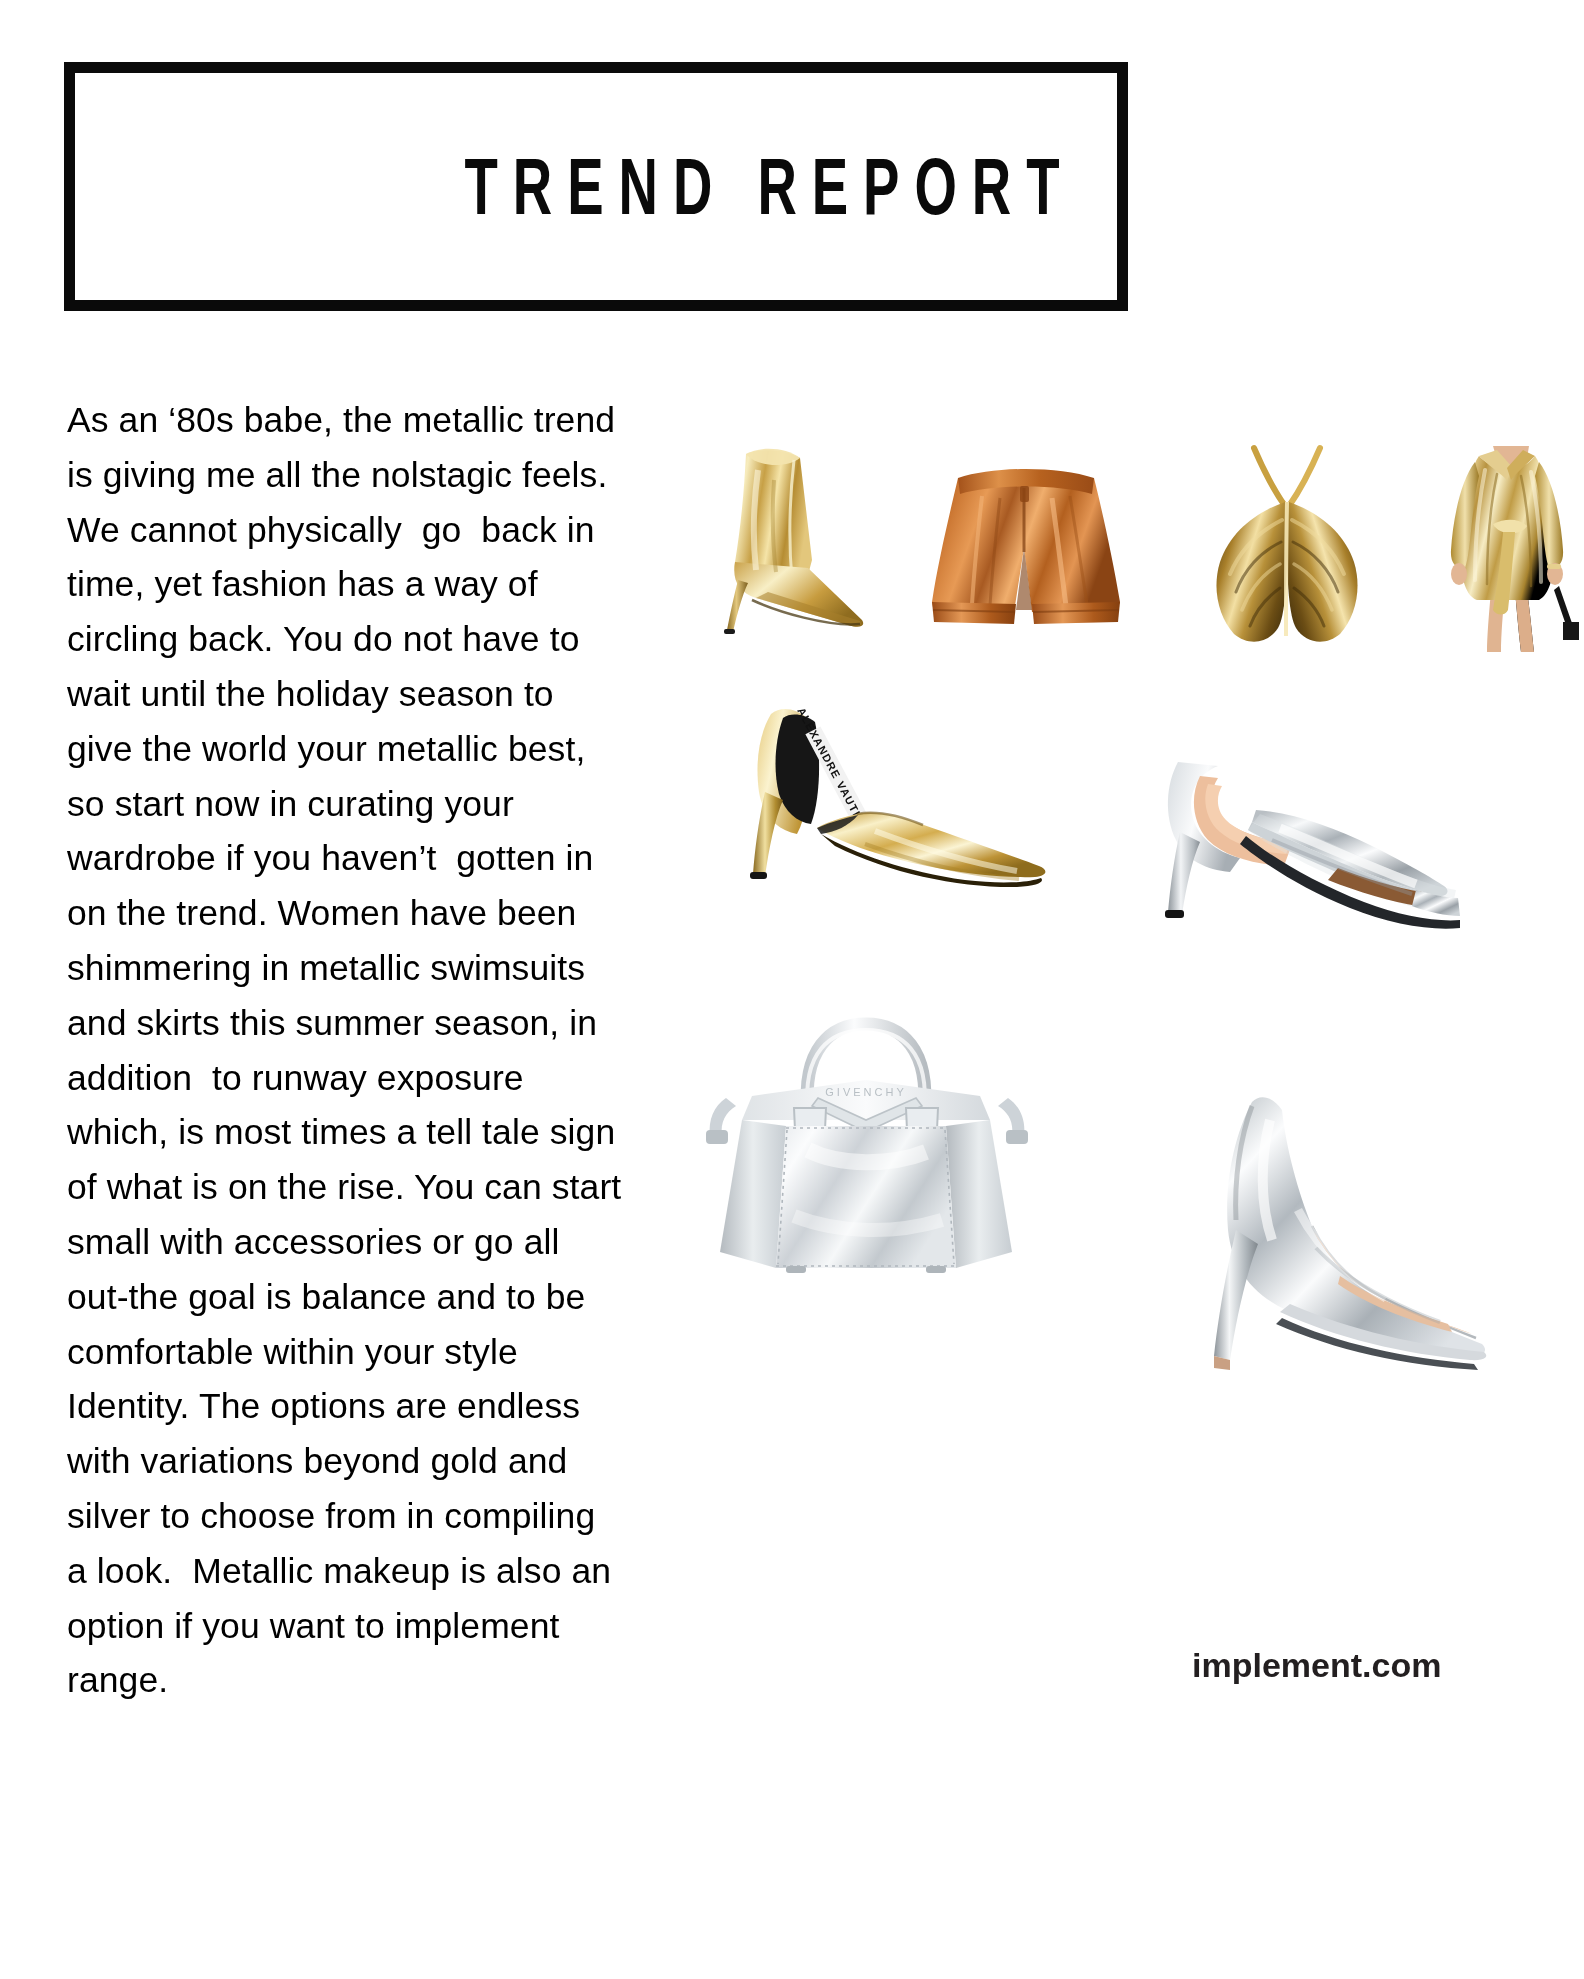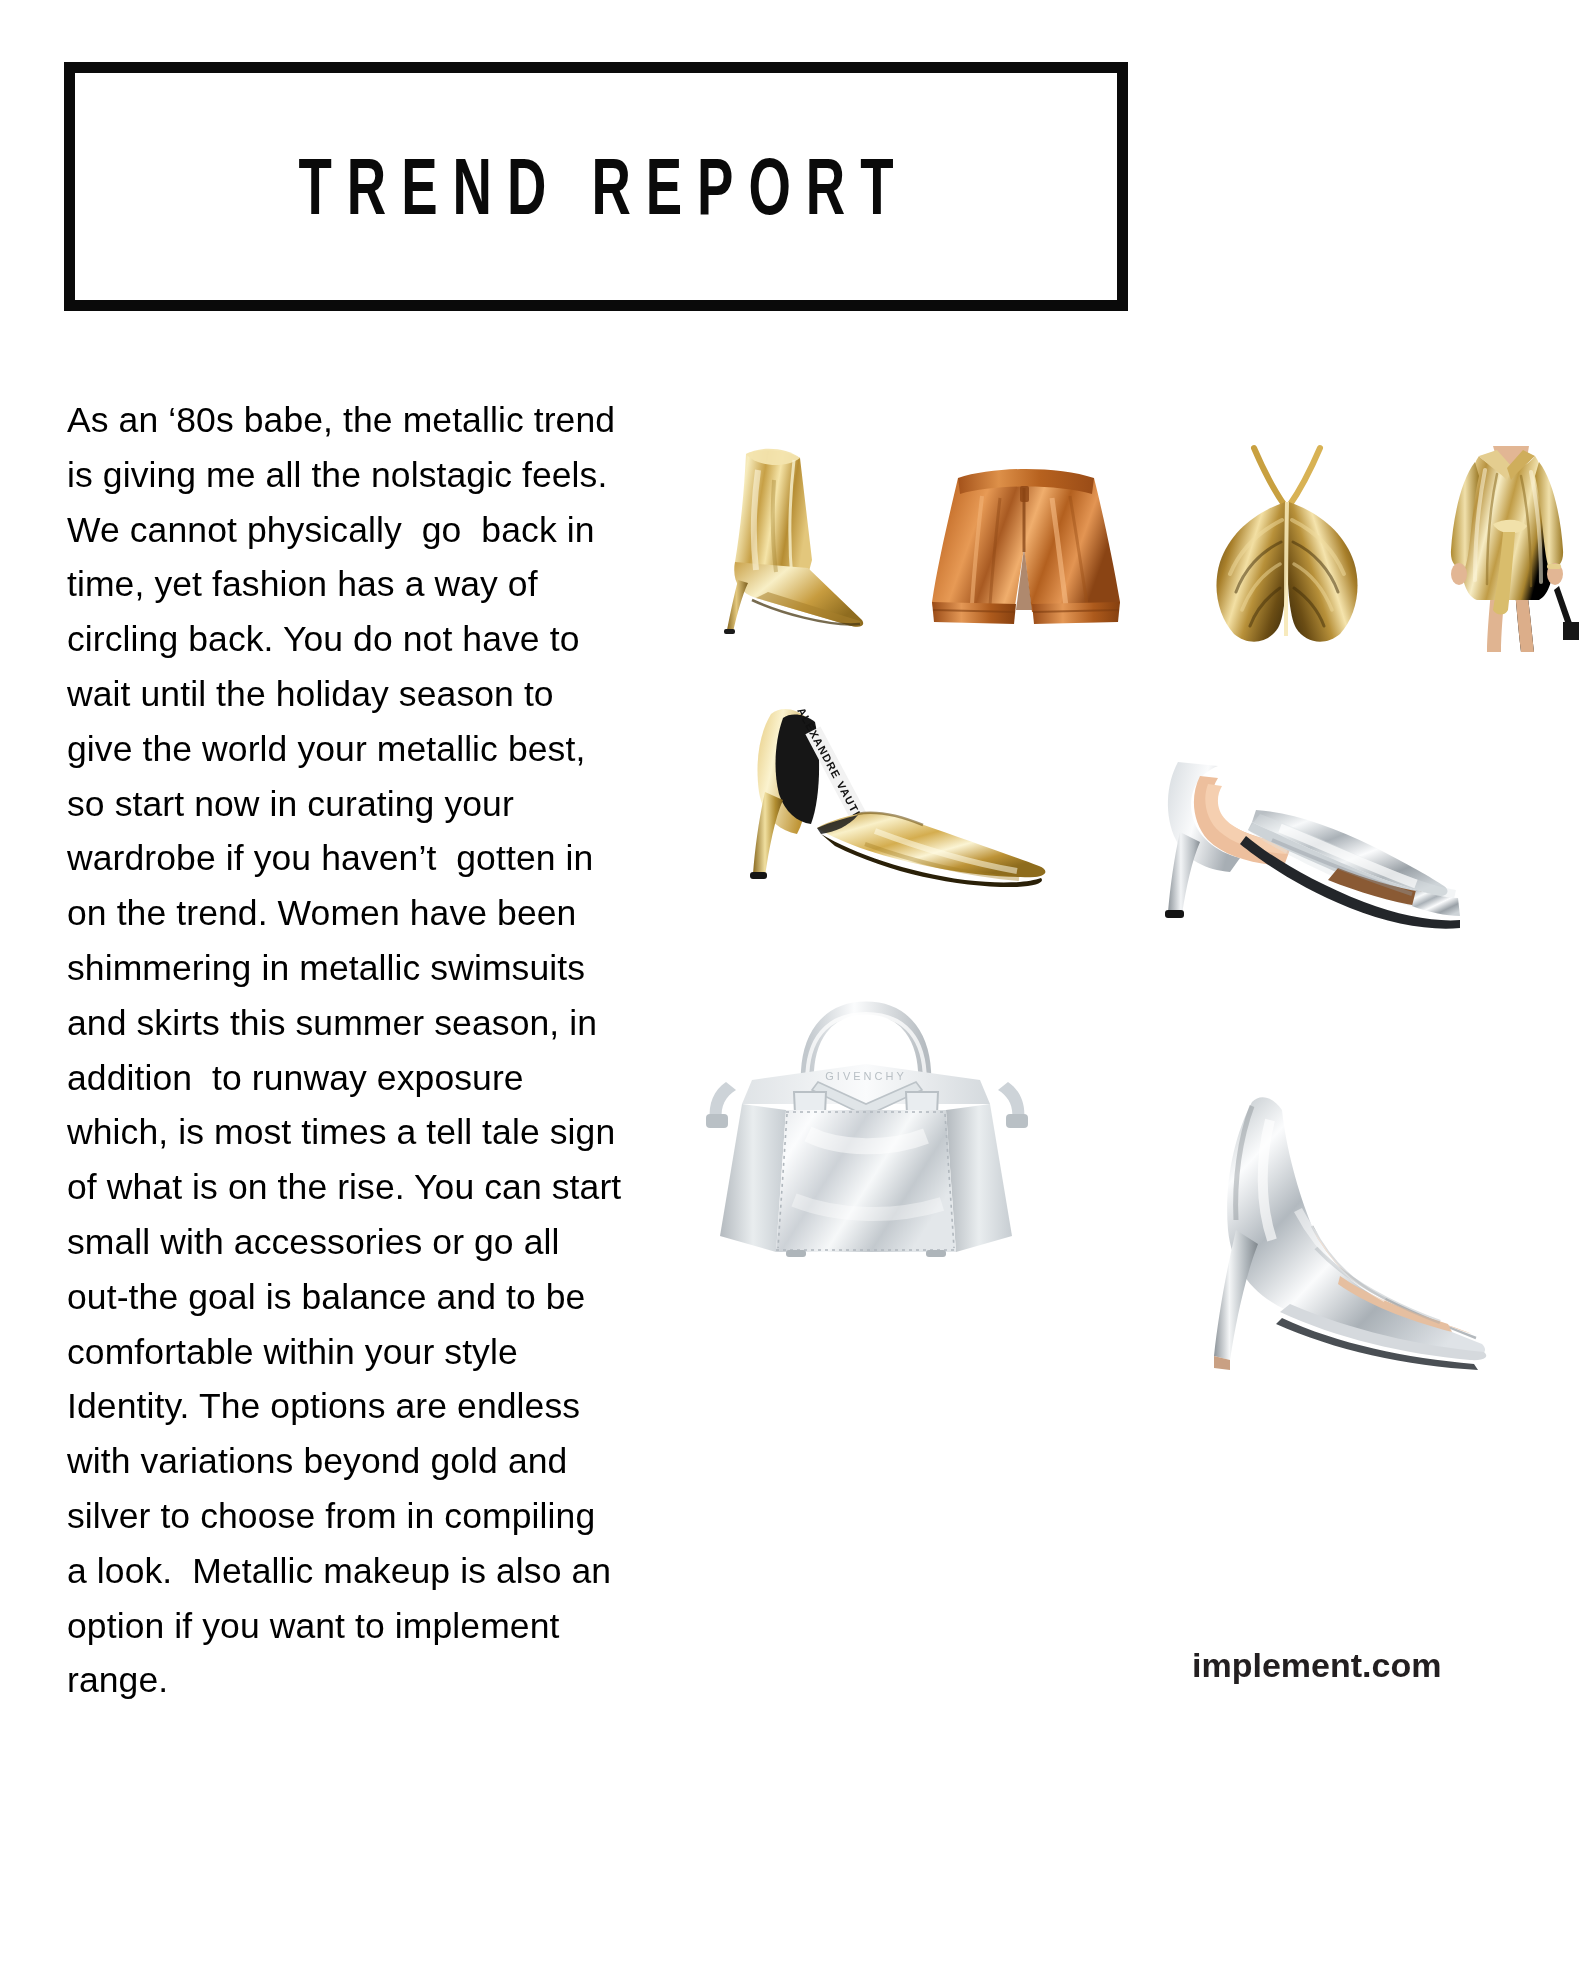--- a/index.html
+++ b/index.html
@@ -21,21 +21,21 @@
   .title-frame {
     position: absolute;
     left: 64px;
     top: 62px;
     width: 1064px;
     height: 249px;
     border: 11px solid #0a0a0a;
     box-sizing: border-box;
     display: flex;
     align-items: center;
-    justify-content: center;
+    justify-content: flex-end;
   }
   .title-text {
     font-family: "Liberation Sans Narrow", "Liberation Sans", "DejaVu Sans", sans-serif;
     font-size: 62px;
     font-weight: 700;
     letter-spacing: 17px;
     text-indent: 17px;
     color: #0a0a0a;
     transform: scaleX(0.88) scaleY(1.28);
     transform-origin: center center;
@@ -81,21 +81,21 @@
   .product { position: absolute; }
   .product svg { display: block; width: 100%; height: 100%; }
 
   
   .p-boot     { left: 18px;  top: 0px;   width: 178px; height: 215px; }
   .p-shorts   { left: 230px; top: 12px;  width: 215px; height: 190px; }
   .p-top      { left: 492px; top: 0px;   width: 210px; height: 212px; }
   .p-dress    { left: 745px; top: 0px;   width: 145px; height: 215px; }
   .p-goldpump { left: 35px;  top: 248px; width: 350px; height: 215px; }
   .p-mule     { left: 470px; top: 300px; width: 320px; height: 195px; }
-  .p-bag      { left: 0px;   top: 524px; width: 350px; height: 310px; }
+  .p-bag      { left: 0px;   top: 540px; width: 350px; height: 310px; }
   .p-silvpump { left: 500px; top: 640px; width: 320px; height: 295px; }
 </style>
 </head>
 <body>
 
 <div class="title-frame">
   <div class="title-text">TREND REPORT</div>
 </div>
 
 <div class="article-copy">As an ‘80s babe, the metallic trend is giving me all the nolstagic feels. We cannot physically  go  back in time, yet fashion has a way of circling back. You do not have to wait until the holiday season to give the world your metallic best, so start now in curating your wardrobe if you haven’t  gotten in on the trend. Women have been shimmering in metallic swimsuits and skirts this summer season, in addition  to runway exposure which, is most times a tell tale sign of what is on the rise. You can start small with accessories or go all out-the goal is balance and to be comfortable within your style Identity. The options are endless with variations beyond gold and silver to choose from in compiling  a look.  Metallic makeup is also an option if you want to implement range.</div>

